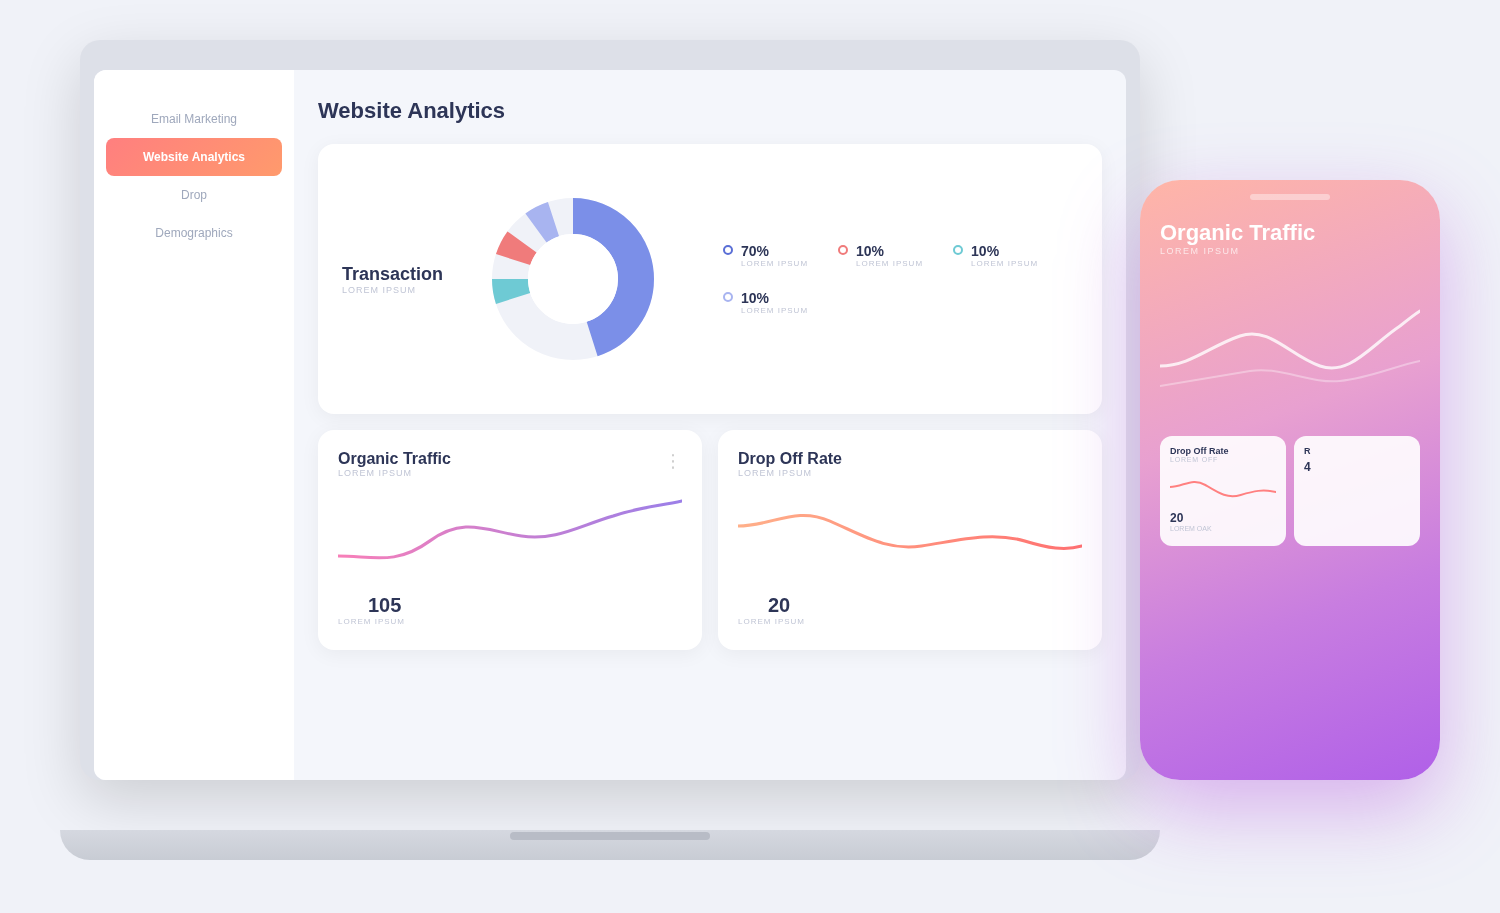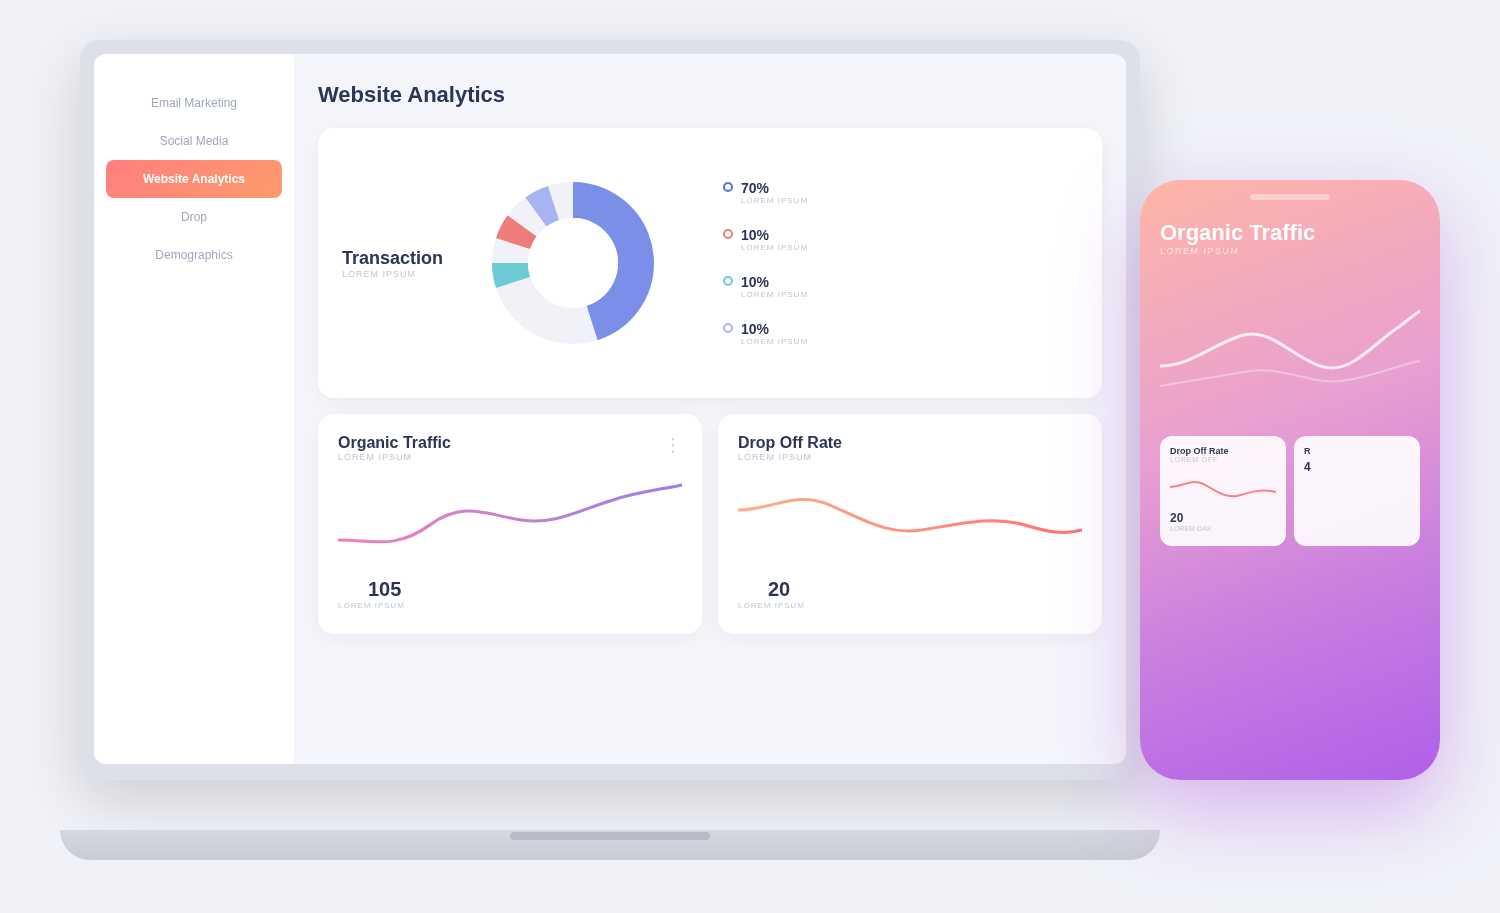--- a/index.html
+++ b/index.html
@@ -37,21 +37,21 @@
       top: 0; left: 0;
       width: 1060px;
       height: 740px;
       background: #dde0e8;
       border-radius: 20px;
       box-shadow: 0 20px 60px rgba(0,0,0,0.15);
     }
 
     .laptop-screen-bezel {
       position: absolute;
-      top: 14px; left: 14px;
+      top: 30px; left: 14px;
       width: 1032px;
       height: 710px;
       background: #be185d;
       border-radius: 12px;
       overflow: hidden;
     }
 
     .laptop-base {
       position: absolute;
       bottom: 0;
@@ -155,21 +155,21 @@
     }
 
     .donut-container svg {
       width: 100%;
       height: 100%;
     }
 
     
     .legend {
       display: grid;
-      grid-template-columns: 1fr;
+      grid-template-columns: 1fr 1fr 1fr;
       gap: 22px 30px;
       margin-left: 20px;
     }
 
     .legend-item {
       display: flex;
       align-items: flex-start;
       gap: 8px;
     }
 
@@ -347,23 +347,20 @@
 
   <div class="laptop">
     <div class="laptop-outer">
       <div class="laptop-screen-bezel">
 
         <div class="dashboard">
 
           <nav class="sidebar">
             <div class="sidebar-item">
               <span>Email Marketing</span>
-            </div>
-            <div class="sidebar-item">
-              <span>Social Media</span>
             </div>
             <div class="sidebar-item active">
               <span>Website Analytics</span>
             </div>
             <div class="sidebar-item">
               <span>Drop</span>
             </div>
             <div class="sidebar-item">
               <span>Demographics</span>
             </div>

